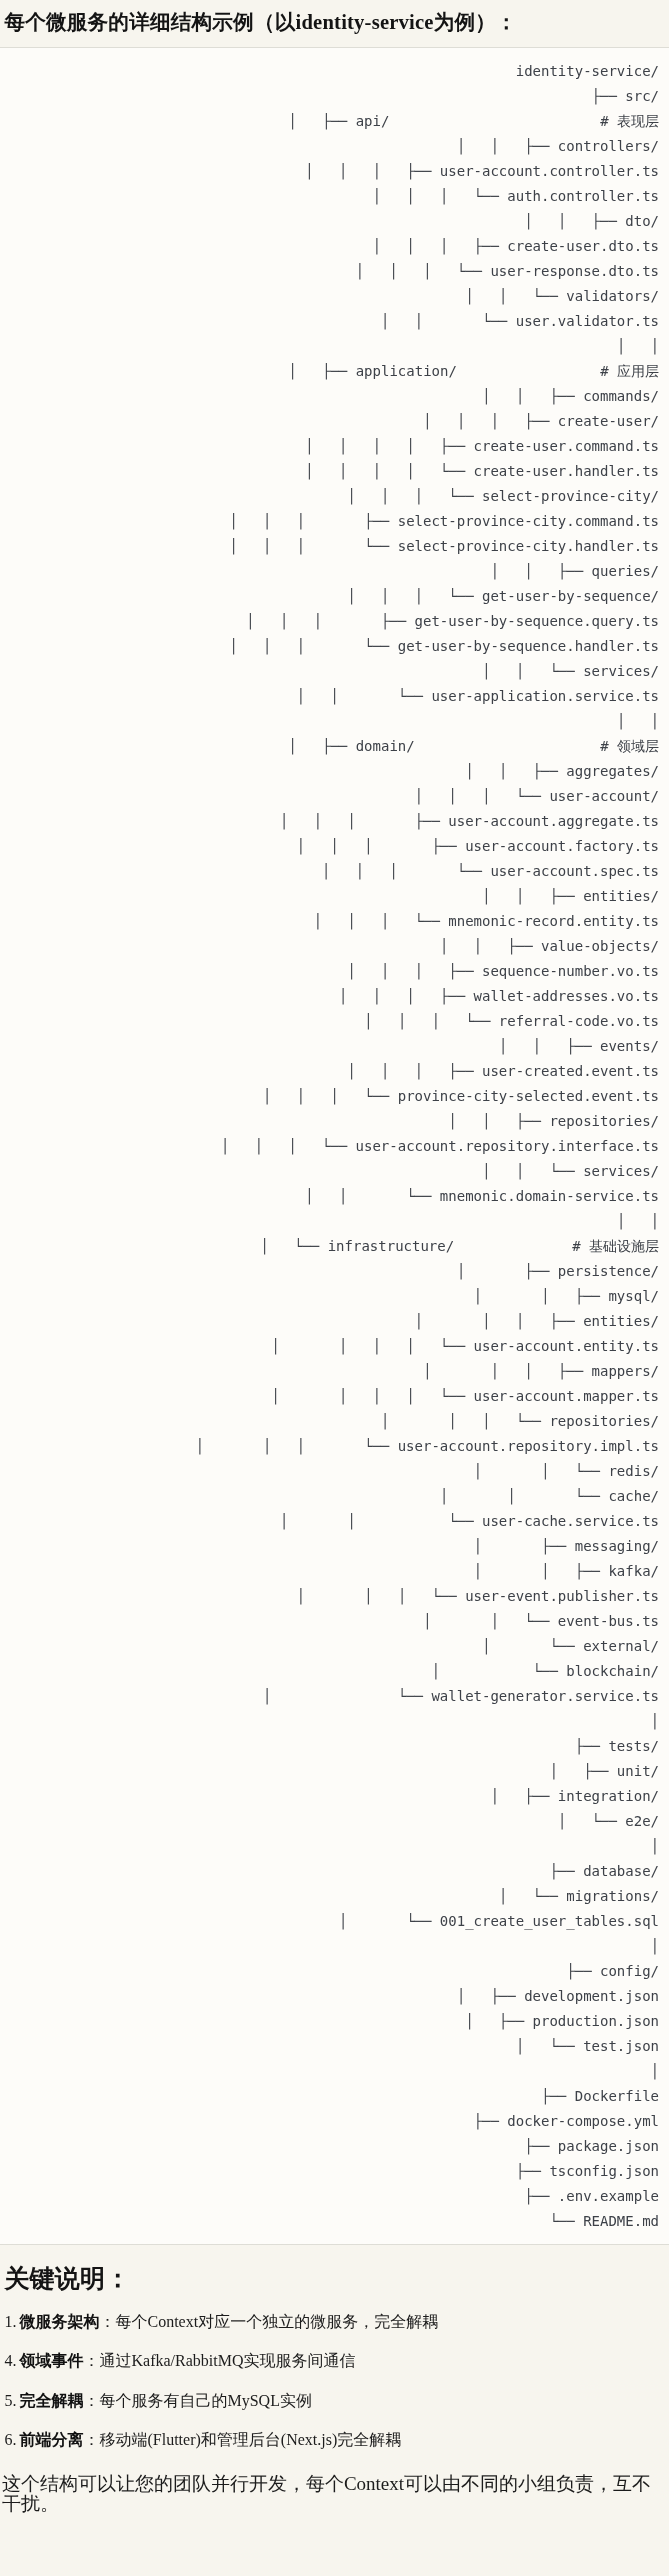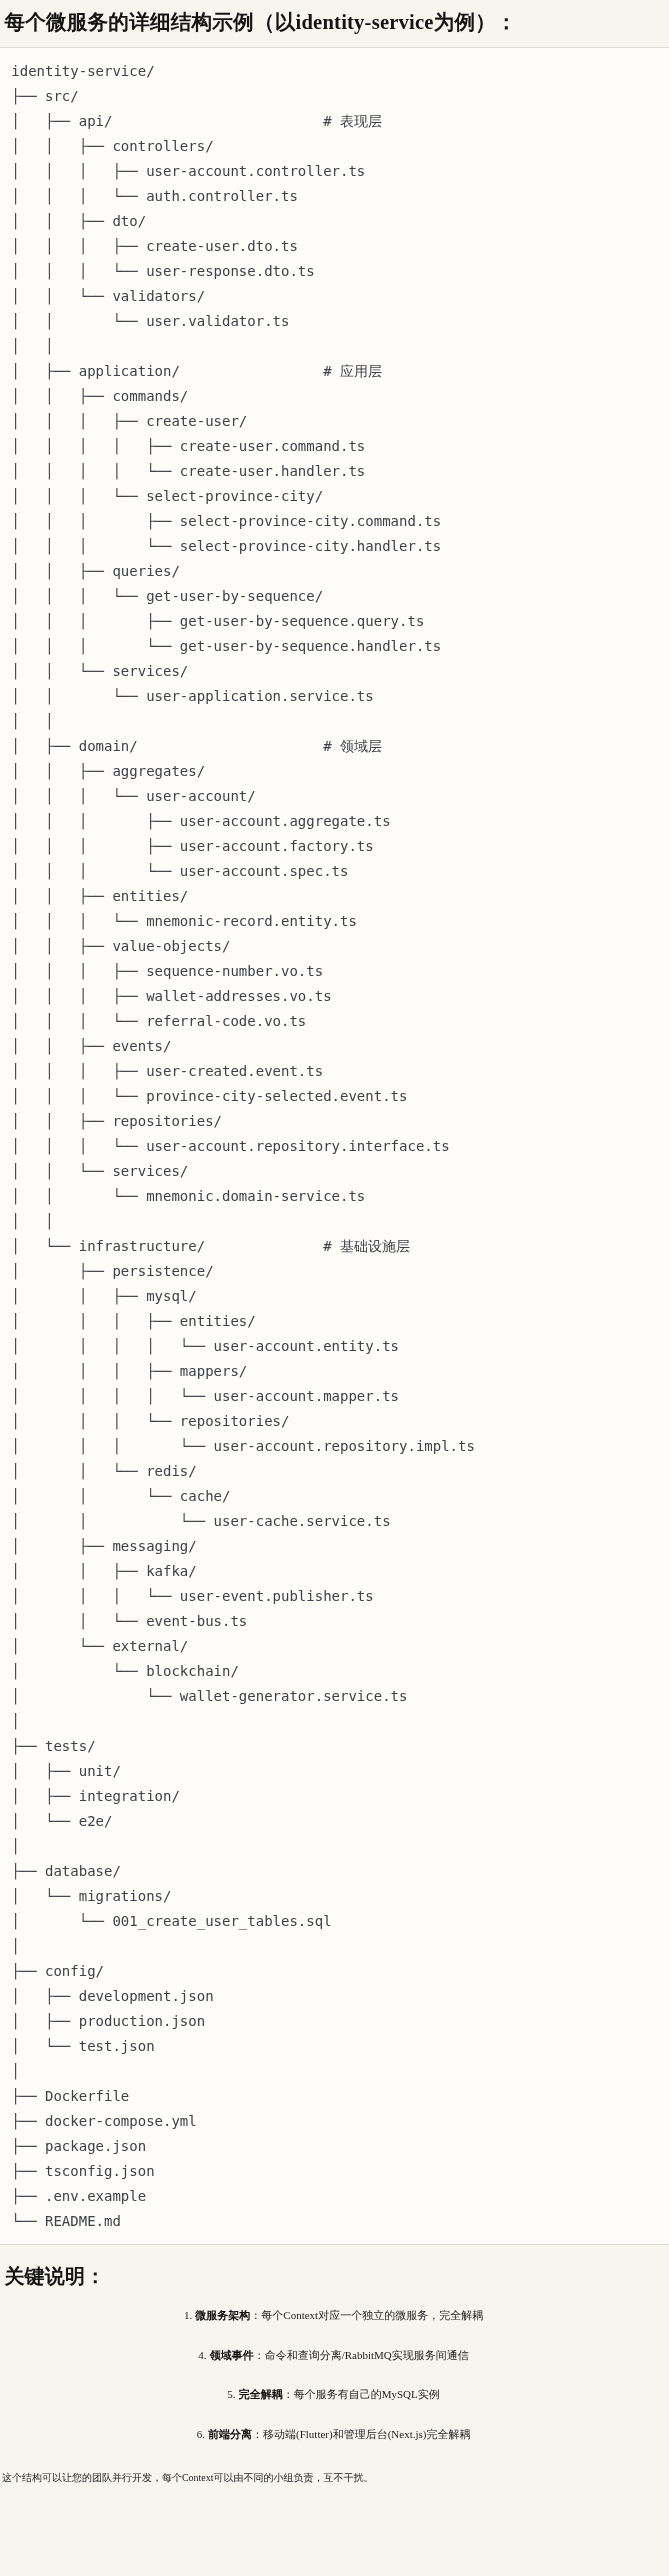--- a/index.html
+++ b/index.html
@@ -34,53 +34,53 @@
     box-sizing: border-box;
   }
   .tree {
     margin: 0;
     font-family: "DejaVu Sans Mono", monospace;
     font-size: 14px;
     line-height: 25px;
     color: #3d4148;
     white-space: pre;
     tab-size: 4;
+    text-align: right;
   }
   .notes {
     padding: 0 6.3px 12.5px 4.4px;
   }
   .notes-heading {
     margin: 18px 0 16.3px 0;
-    font-size: 20px;
+    font-size: 25px;
     font-weight: 700;
     line-height: 1.3;
     color: #141414;
     letter-spacing: 0.2px;
   }
   .note-item {
-    font-size: 11px;
+    font-size: 16px;
     line-height: 20px;
     margin: 0 0 19.4px 0;
-    text-align: center;
   }
   .note-num {
     margin-right: 3.1px;
   }
   .note-label {
     font-weight: 700;
     color: #111111;
   }
   .note-text {
     color: #1c1c1c;
   }
   .footer-paragraph {
     margin: 24px 0 0 0;
     padding-left: 0;
     margin-left: -2.5px;
-    font-size: 10px;
+    font-size: 19px;
     line-height: 20px;
     color: #1c1c1c;
   }
 </style>
 </head>
 <body>
 
 <div class="page">
 
   <h1 class="title">每个微服务的详细结构示例（以identity-service为例）：</h1>
@@ -176,21 +176,21 @@
   </div>
 
   <div class="notes">
 
     <h2 class="notes-heading">关键说明：</h2>
 
     <div class="note-item"><span class="note-num">1.</span><strong class="note-label">微服务架构</strong><span class="note-text">：每个Context对应一个独立的微服务，完全解耦</span></div>
 
 
 
-    <div class="note-item"><span class="note-num">4.</span><strong class="note-label">领域事件</strong><span class="note-text">：命令和查询分离/RabbitMQ实现服务间通信</span></div>
+    <div class="note-item"><span class="note-num">4.</span><strong class="note-label">领域事件</strong><span class="note-text">：通过Kafka/RabbitMQ实现服务间通信</span></div>
 
     <div class="note-item"><span class="note-num">5.</span><strong class="note-label">完全解耦</strong><span class="note-text">：每个服务有自己的MySQL实例</span></div>
 
     <div class="note-item"><span class="note-num">6.</span><strong class="note-label">前端分离</strong><span class="note-text">：移动端(Flutter)和管理后台(Next.js)完全解耦</span></div>
 
     <p class="footer-paragraph">这个结构可以让您的团队并行开发，每个Context可以由不同的小组负责，互不干扰。</p>
 
   </div>
 
 </div>

